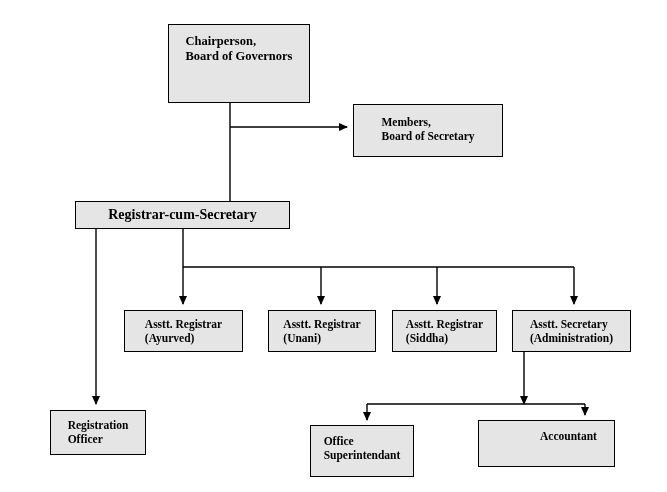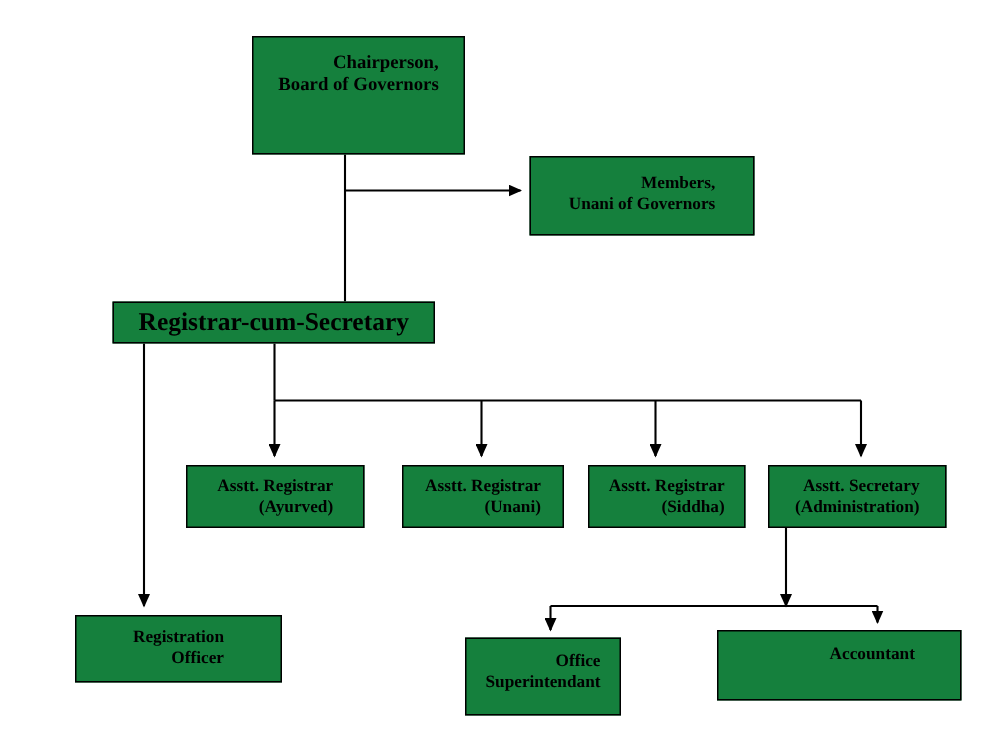--- a/index.html
+++ b/index.html
@@ -8,42 +8,42 @@
     background:#ffffff;
     font-family:"Liberation Serif", serif;
     overflow:hidden;
     position:relative;
   }
   #chart-root{position:absolute;left:0;top:0;width:667px;height:492px;}
   .node{
     position:absolute;
     box-sizing:border-box;
     border:1.4px solid #000000;
-    background:#15803d;
+    background:#e5e5e5;
     display:flex;
     align-items:center;
     justify-content:center;
-    text-align:right;
+    text-align:left;
     font-weight:bold;
     color:#000000;
     line-height:1.22;
     z-index:3;
   }
   .node .lbl{display:block;white-space:pre-line;}
   
   #node-chairperson{left:168px;top:24px;width:142px;height:79px;font-size:12.5px;align-items:flex-start;padding-top:9px;}
   #node-members{left:353px;top:104px;width:150px;height:53px;font-size:11.5px;align-items:flex-start;padding-top:10px;}
-  #node-registrar{left:75px;top:201px;width:215px;height:28px;font-size:17px;}
+  #node-registrar{left:75px;top:201px;width:215px;height:28px;font-size:14px;}
   #node-ar-ayurved{left:124px;top:310px;width:119px;height:42px;font-size:11.5px;}
   #node-ar-unani{left:268px;top:310px;width:108px;height:42px;font-size:11.5px;}
   #node-ar-siddha{left:392px;top:310px;width:105px;height:42px;font-size:11.5px;}
   #node-as-admin{left:512px;top:310px;width:119px;height:42px;font-size:11.5px;}
-  #node-registration-officer{left:50px;top:410px;width:138px;height:45px;font-size:11.5px;align-items:flex-start;padding-top:7px;}
+  #node-registration-officer{left:50px;top:410px;width:96px;height:45px;font-size:11.5px;align-items:flex-start;padding-top:7px;}
   #node-office-superintendant{left:310px;top:425px;width:104px;height:52px;font-size:11.5px;align-items:flex-start;padding-top:8px;}
-  #node-accountant{left:478px;top:420px;width:163px;height:47px;font-size:11.5px;align-items:flex-start;padding-top:8px;padding-left:44px;}
+  #node-accountant{left:478px;top:420px;width:137px;height:47px;font-size:11.5px;align-items:flex-start;padding-top:8px;padding-left:44px;}
 
   #connectors{position:absolute;left:0;top:0;width:667px;height:492px;z-index:1;}
 </style>
 </head>
 <body>
 
 <div id="chart-root">
 
   <svg id="connectors" width="667" height="492" viewBox="0 0 667 492" xmlns="http://www.w3.org/2000/svg">
     <defs>
@@ -75,21 +75,21 @@
     <line x1="585" y1="404" x2="585" y2="415" stroke="#000000" stroke-width="1.4" marker-end="url(#arrowhead)"></line>
   </svg>
 
   <div class="node" id="node-chairperson">
     <span class="lbl">Chairperson,
 Board of Governors</span>
   </div>
 
   <div class="node" id="node-members">
     <span class="lbl">Members,
-Unani of Governors</span>
+Board of Secretary</span>
   </div>
 
   <div class="node" id="node-registrar">
     <span class="lbl">Registrar-cum-Secretary</span>
   </div>
 
   <div class="node" id="node-ar-ayurved">
     <span class="lbl">Asstt. Registrar
 (Ayurved)</span>
   </div>

